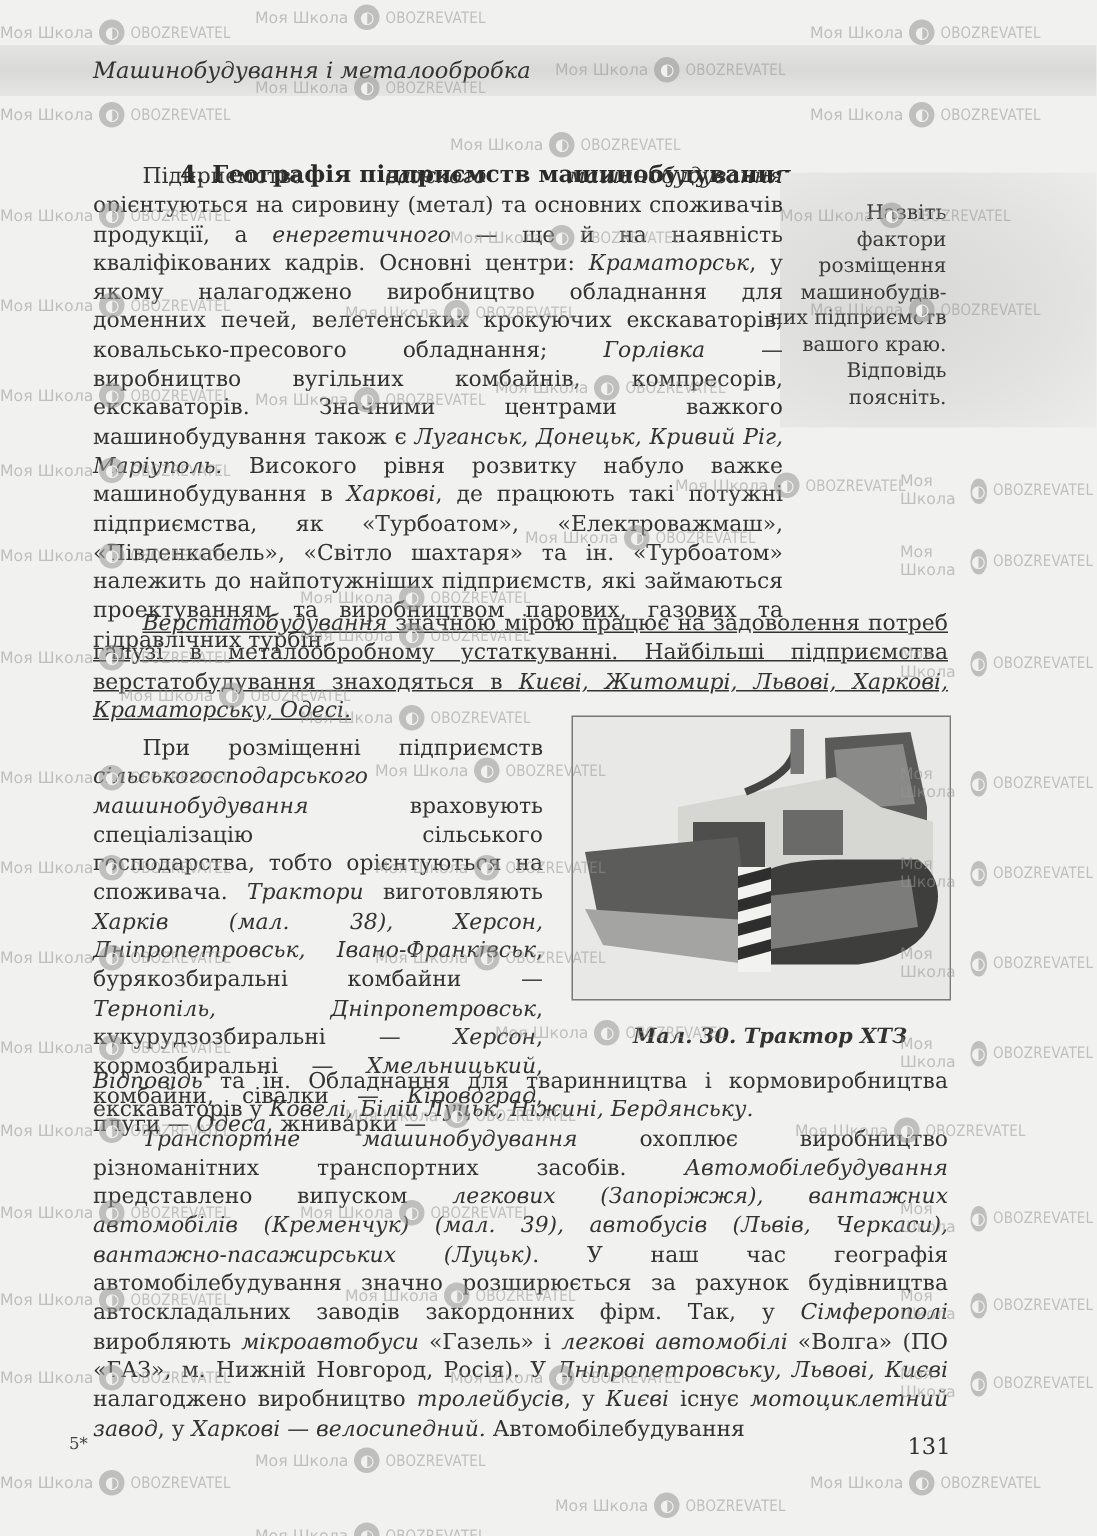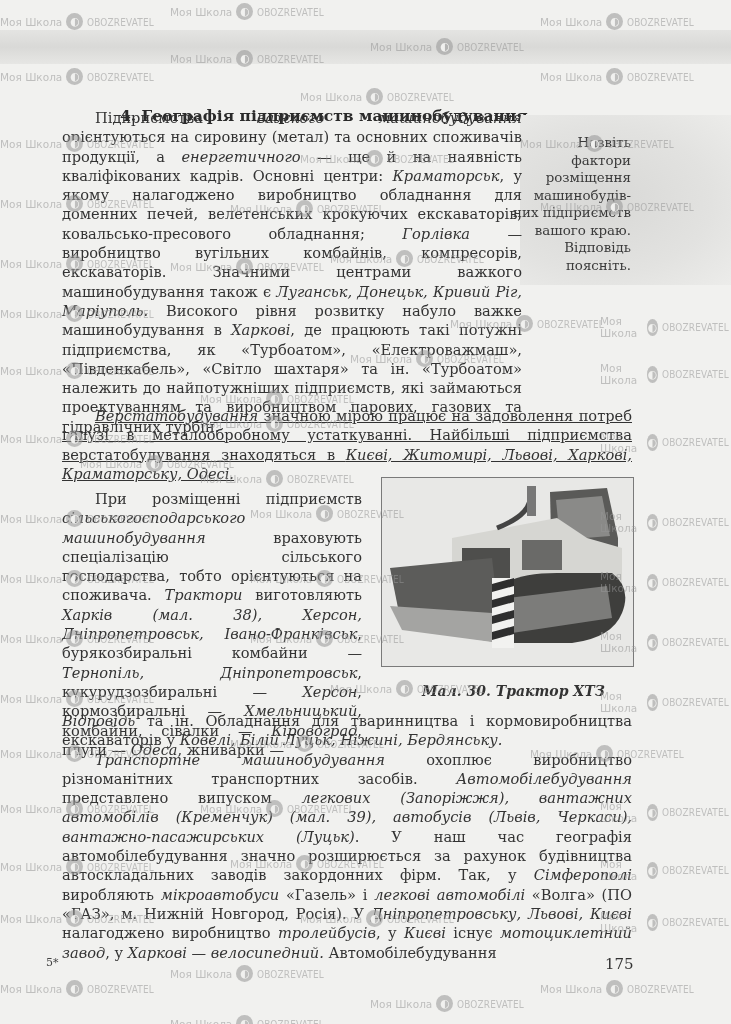--- a/index.html
+++ b/index.html
@@ -64,20 +64,21 @@
     display: inline-flex; align-items: center; justify-content: center;
     font-size: 11px; font-weight: bold;
   }
   .wm .oz { letter-spacing: 0.2px; transform: scaleX(0.85); transform-origin: left; }
 </style>
 </head>
 <body>
 
 <div class="page">
   <div class="header-band"></div>
+  <div class="running-head">Машинобудування і металообробка</div>
 
   <div class="section-title">4. Географія підприємств машинобудування</div>
 
   <div class="sidebar-box"></div>
   <div class="sidebar-q" id="sidebar-q">
       <div>Назвіть</div>
       <div>фактори</div>
       <div>розміщення</div>
       <div>машинобудів-</div>
       <div>них підприємств</div>
@@ -125,21 +126,21 @@
     </svg>
   </div>
   <div class="caption">Мал. 30. Трактор ХТЗ</div>
 
   <div class="text col-full2">
     <p class="noindent"><i>Відповідь</i><span> та ін. Обладнання для тваринництва і кормовиробництва екскаваторів у </span><i>Ковелі, Білій Луцьк, Ніжині, Бердянську.</i></p>
     <p><i>Транспортне машинобудування</i><span> охоплює виробництво різноманітних транспортних засобів. </span><i>Автомобілебудування</i><span> представлено випуском </span><i>легкових (Запоріжжя), вантажних автомобілів (Кременчук) (мал. 39), автобусів (Львів, Черкаси), вантажно-пасажирських (Луцьк)</i><span>. У наш час географія автомобілебудування значно розширюється за рахунок будівництва автоскладальних заводів закордонних фірм. Так, у </span><i>Сімферополі</i><span> виробляють </span><i>мікроавтобуси</i><span> «Газель» і </span><i>легкові автомобілі</i><span> «Волга» (ПО «ГАЗ», м. Нижній Новгород, Росія). У </span><i>Дніпропетровську, Львові, Києві</i><span> налагоджено виробництво </span><i>тролейбусів</i><span>, у </span><i>Києві</i><span> існує </span><i>мотоциклетний завод</i><span>, у </span><i>Харкові</i><span> — </span><i>велосипедний.</i><span> Автомобілебудування</span></p>
   </div>
 
   <div class="footer-left">5*</div>
-  <div class="footer-right">175</div>
+  <div class="footer-right">131</div>
 
   <div id="watermarks">
       <div class="wm" style="left: 170px; top: 3px;">
         <span class="ms">Моя Школа</span>
         <span class="logo">◐</span>
         <span class="oz">OBOZREVATEL</span>
       </div>
       <div class="wm" style="left: 0px; top: 13px;">
         <span class="ms">Моя Школа</span>
         <span class="logo">◐</span>

